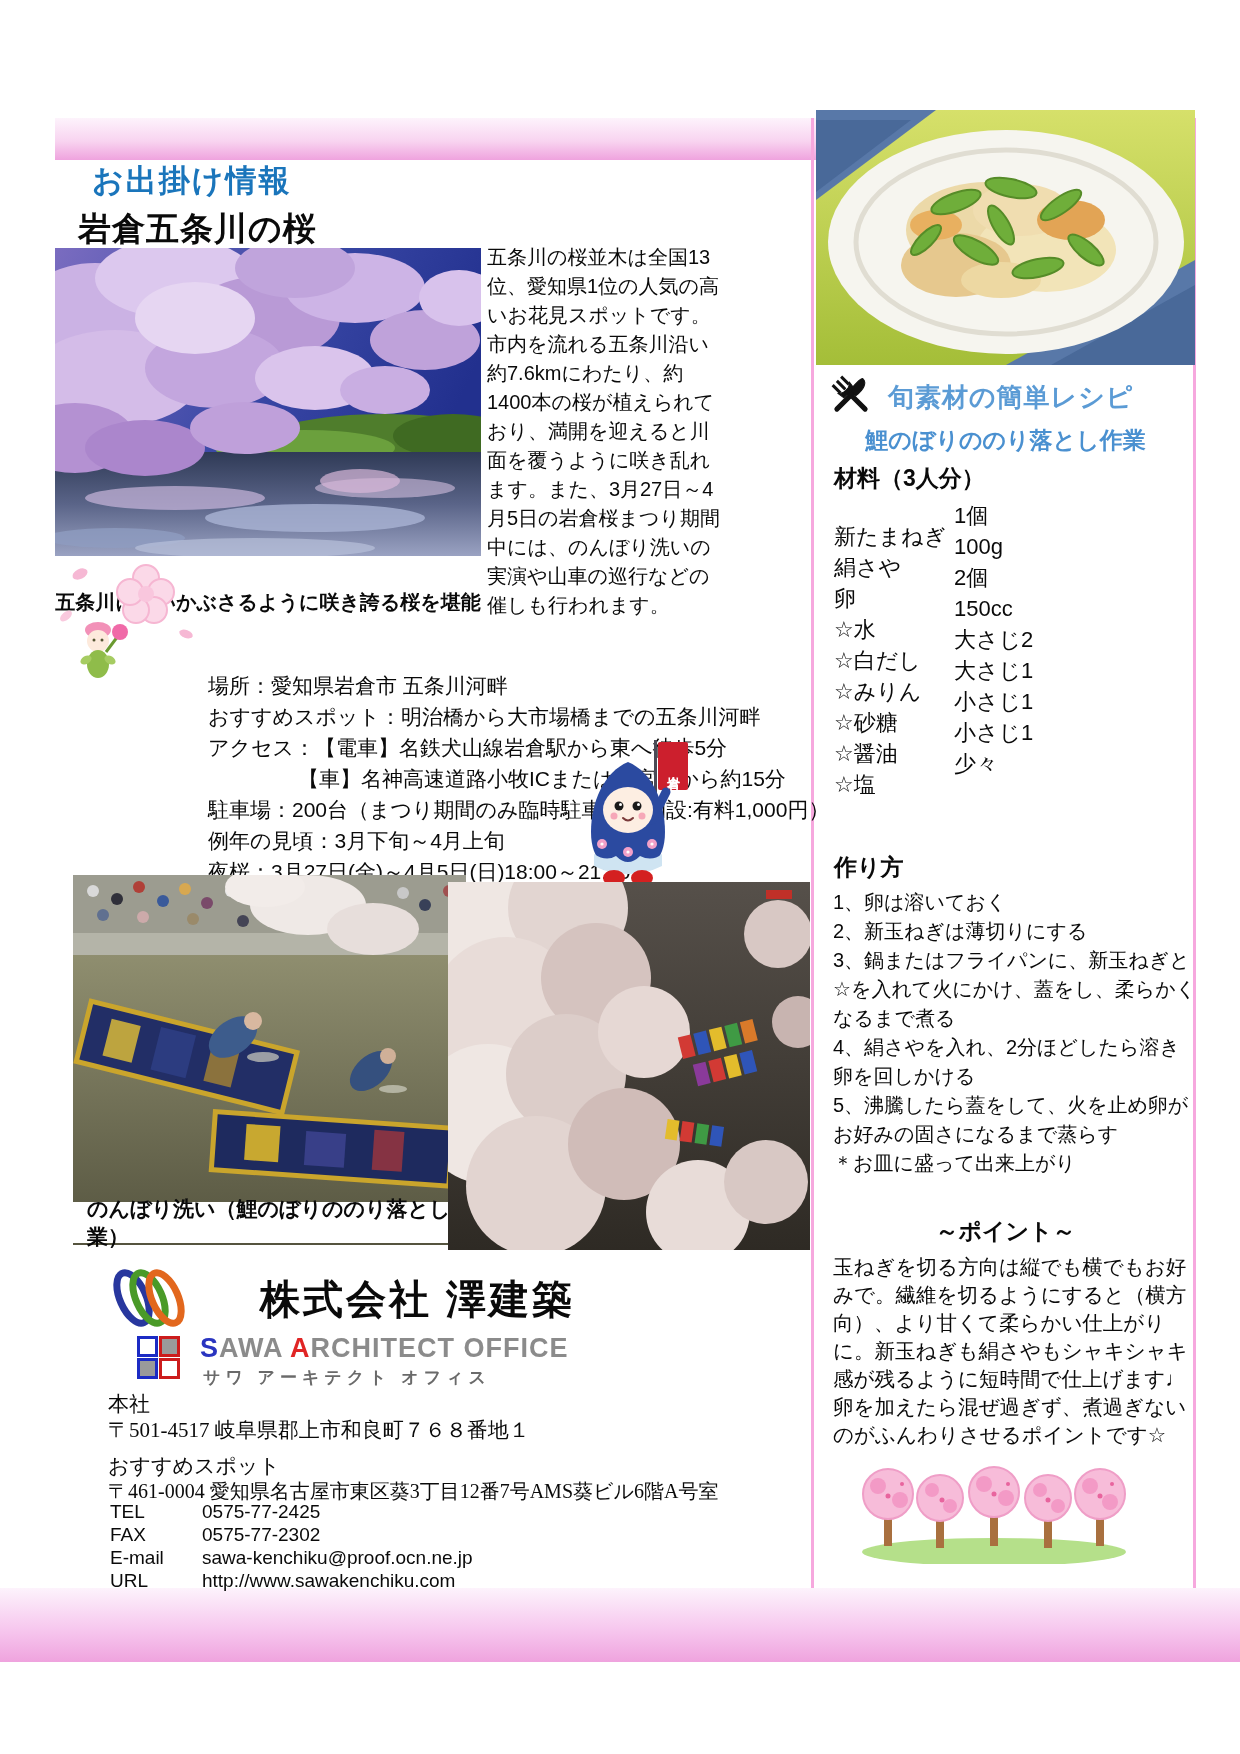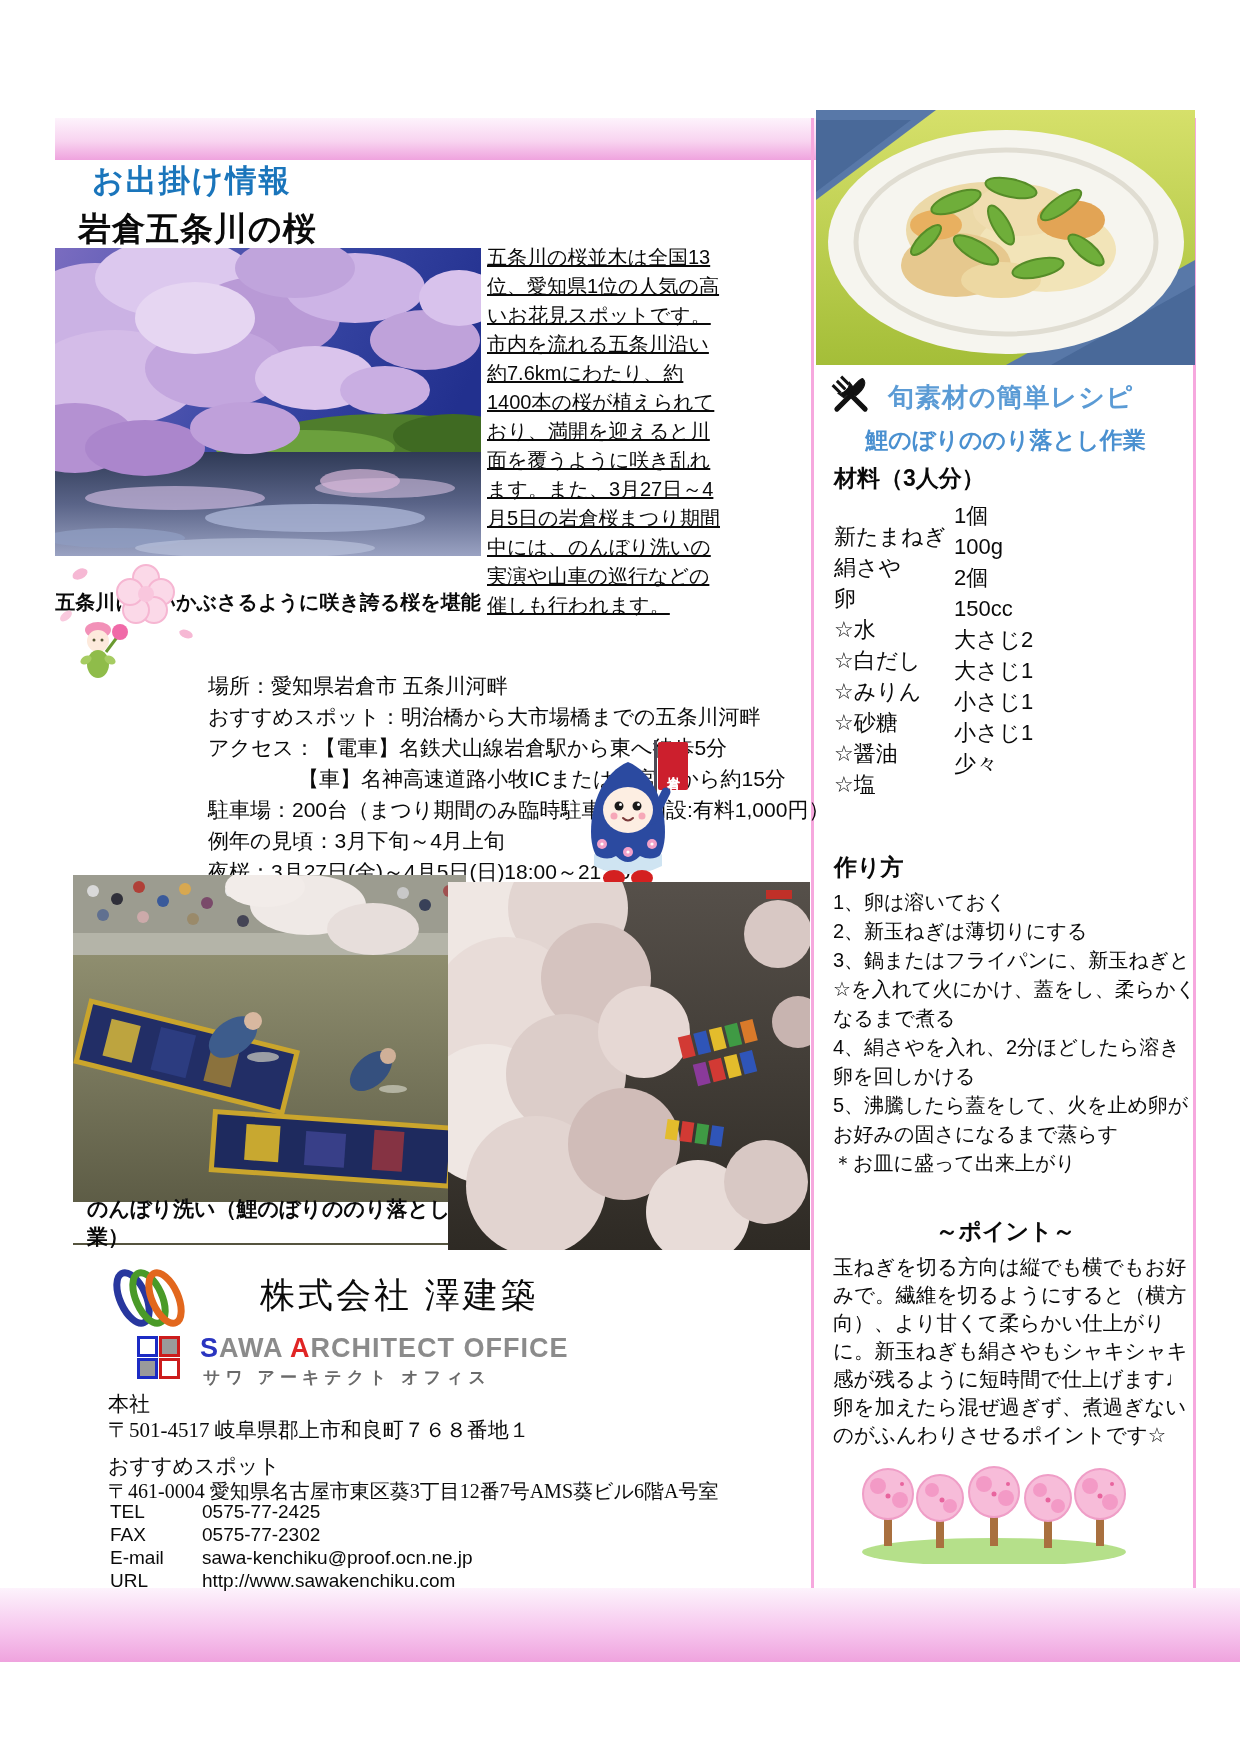--- a/index.html
+++ b/index.html
@@ -19,21 +19,21 @@
   .page-title{left:92px;top:160px;font-size:31px;font-weight:bold;color:#1a75bb;letter-spacing:2px;}
   .article-title{left:78px;top:207px;font-size:33px;font-weight:bold;letter-spacing:1px;}
 
   
   .photo1{left:55px;top:248px;width:426px;height:308px;}
   .photo2{left:55px;top:875px;width:393px;height:370px;margin-left:18px;}
   .photo3{left:448px;top:882px;width:362px;height:368px;}
   .food-photo{left:816px;top:110px;width:379px;height:255px;}
   .photo-frame svg{display:block;}
 
-  .intro{left:487px;top:243px;width:237px;font-size:20px;line-height:29px;white-space:pre-line;text-decoration:underline;}
+  .intro{left:487px;top:243px;width:237px;font-size:20px;line-height:29px;white-space:pre-line;}
   .caption1{left:55px;top:589px;width:426px;text-align:center;font-size:20px;font-weight:bold;}
 
   .details{left:208px;top:670px;font-size:21px;line-height:31px;}
   .details .indent-a{padding-left:90px;}
   .details .indent-b{padding-left:58px;}
 
   .photo2-caption{position:absolute;left:0;bottom:2px;width:400px;height:41px;background:#fff;
     font-size:21px;font-weight:bold;display:flex;align-items:center;padding-left:14px;box-sizing:border-box;}
 
   
@@ -53,21 +53,21 @@
   .ingredients{left:834px;top:500px;font-size:22px;}
   .ingredient-row{display:flex;height:31px;align-items:center;}
   .ingredient-name{width:120px;margin-top:42px;}
   .steps-title{left:834px;top:852px;font-size:23px;font-weight:bold;}
   .steps{left:833px;top:888px;width:365px;font-size:20px;line-height:29px;}
   .point-title{left:816px;top:1216px;width:379px;text-align:center;font-size:23px;font-weight:bold;}
   .point-text{left:833px;top:1253px;width:368px;font-size:20.5px;line-height:28px;white-space:pre-line;}
 
   
   .company-logo{left:110px;top:1266px;width:76px;height:64px;}
-  .company-name{left:260px;top:1272px;font-size:35px;font-weight:normal;letter-spacing:3px;}
+  .company-name{left:260px;top:1272px;font-size:40px;font-weight:bold;letter-spacing:3px;}
   .square-logo{left:137px;top:1336px;display:grid;grid-template-columns:21px 21px;grid-template-rows:21px 21px;gap:1px;}
   .square-logo div{box-sizing:border-box;}
   .sq-tl{background:#fff;border:3px solid #1c2bc4;}
   .sq-tr{background:#9a9a9a;border:3px solid #cc1c1c;}
   .sq-bl{background:#9a9a9a;border:3px solid #1c2bc4;}
   .sq-br{background:#fff;border:3px solid #cc1c1c;}
   .sawa-en{left:200px;top:1333px;font-size:27px;font-weight:bold;letter-spacing:1px;color:#8b8b8b;}
   .sawa-en .s{color:#2a35c0;}
   .sawa-en .a{color:#e02525;}
   .sawa-kana{left:203px;top:1366px;font-size:17px;color:#6a6a6a;letter-spacing:5px;font-weight:bold;}

